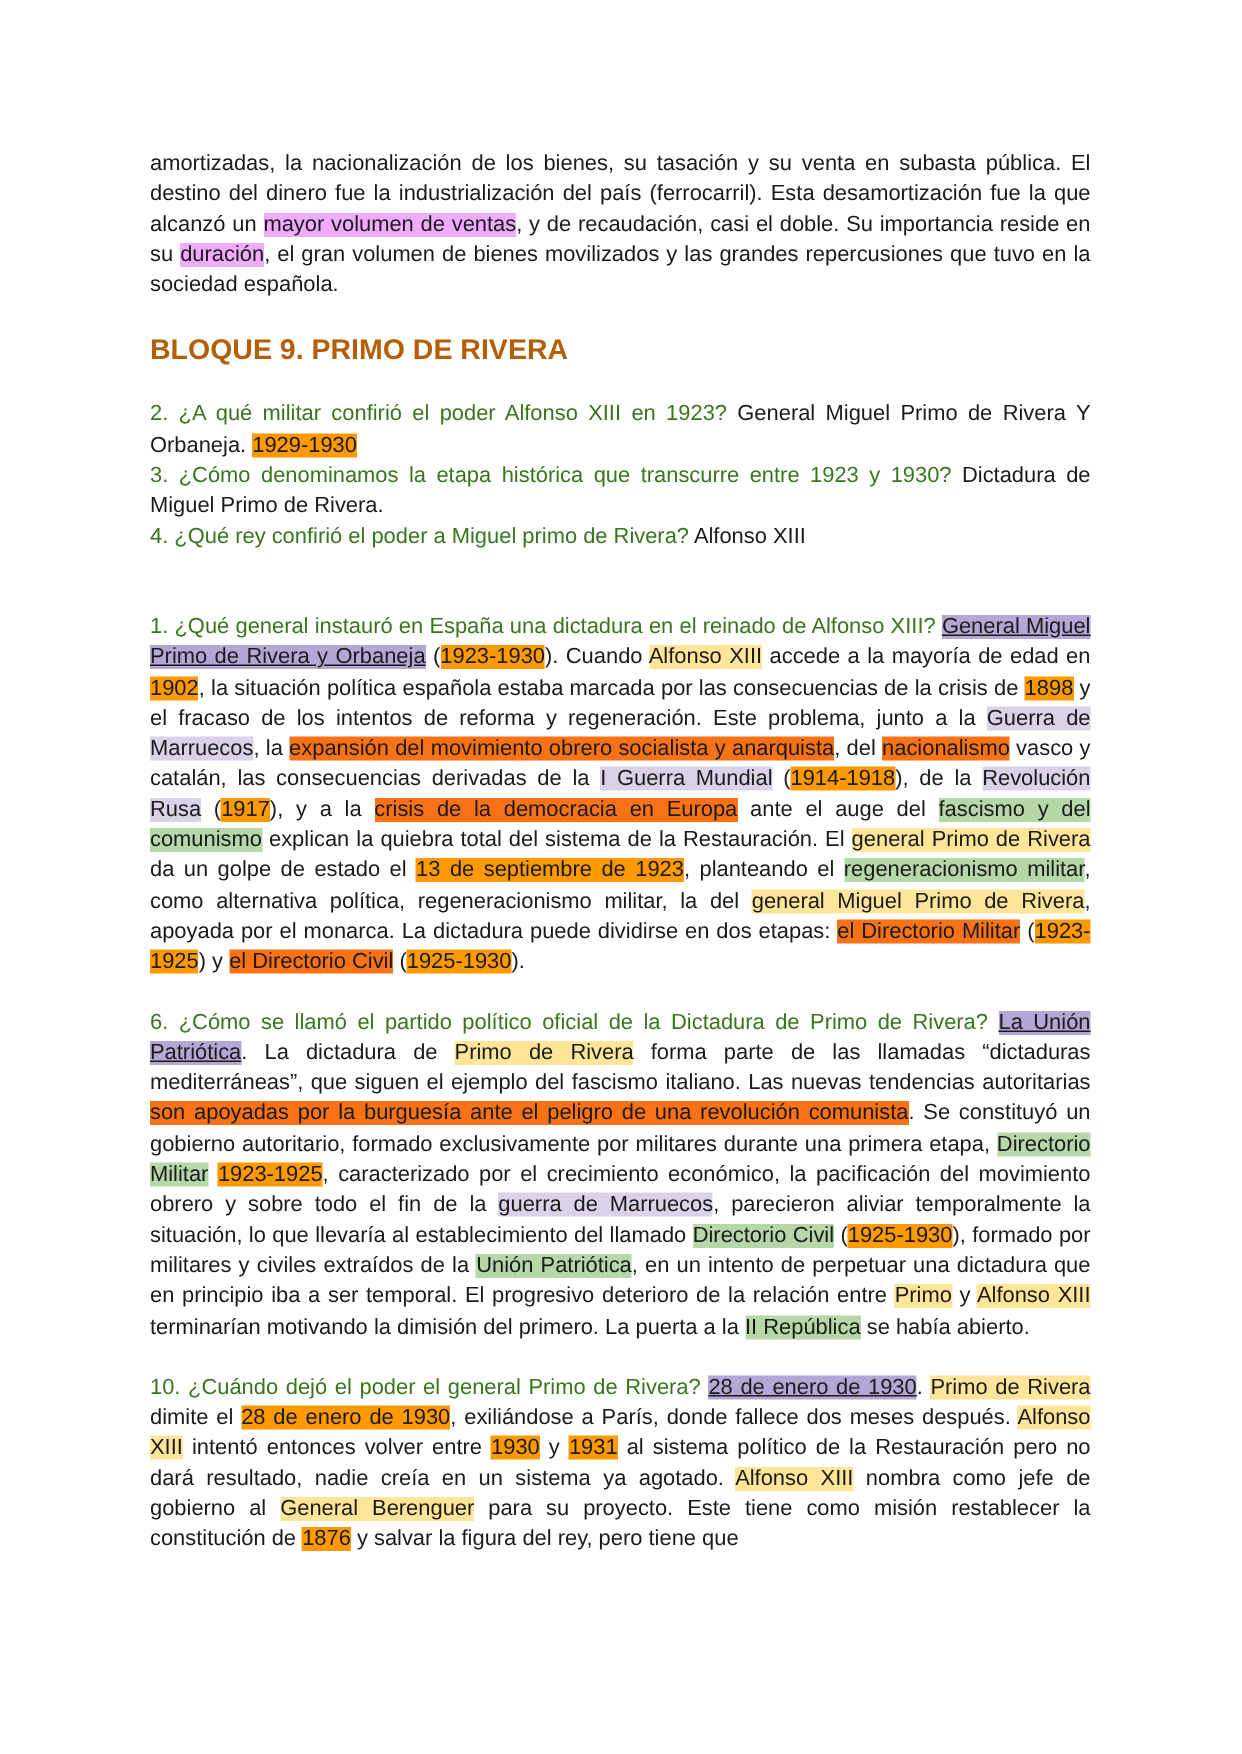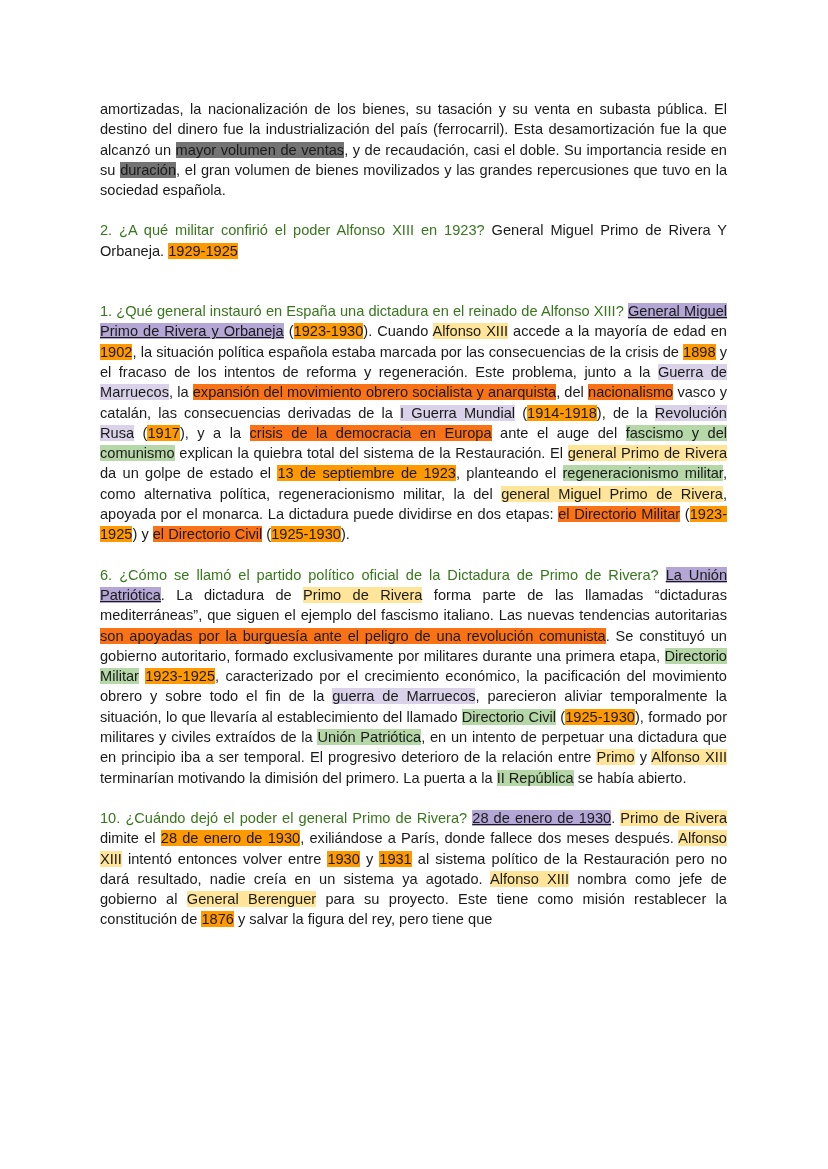--- a/index.html
+++ b/index.html
@@ -10,36 +10,43 @@
   }
   p { margin: 0; text-align: justify; }
   .heading {
     font-family: "Liberation Sans", sans-serif; font-weight: bold; font-size: 19px;
     color: #b45f06; margin: 22px 0 0 0; line-height: 24px;
   }
   .q { font-weight: normal; color: #38761d; }
   .hl-orange { background: #ff9900; }
   .hl-yellow { background: #ffe599; }
   .hl-pink { background: #f97316; }
-  .hl-pinkred { background: #737373; }
+  .hl-pinkred { background: #f0abfc; }
   .hl-lavender { background: #d9d2e9; }
   .hl-purple { background: #b4a7d6; text-decoration: underline; }
   .hl-green { background: #b6d7a8; }
   .blk { margin-top: 20px; }
 </style>
 </head>
 <body>
 
 <div class="page">
   <p><span>amortizadas, la nacionalización de los bienes, su tasación y su venta en subasta pública. El destino del dinero fue la industrialización del país (ferrocarril). Esta desamortización fue la que alcanzó un </span><span class="hl-pinkred">mayor volumen de ventas</span><span>, y de recaudación, casi el doble. Su importancia reside en su </span><span class="hl-pinkred">duración</span><span>, el gran volumen de bienes movilizados y las grandes repercusiones que tuvo en la sociedad española.</span></p>
 
+  <div class="heading">BLOQUE 9. PRIMO DE RIVERA</div>
 
   <div class="blk">
     <p>
-      <span class="q">2. ¿A qué militar confirió el poder Alfonso XIII en 1923?</span><span><span> General Miguel Primo de Rivera Y Orbaneja. </span><span class="hl-orange">1929-1925</span></span>
+      <span class="q">2. ¿A qué militar confirió el poder Alfonso XIII en 1923?</span><span><span> General Miguel Primo de Rivera Y Orbaneja. </span><span class="hl-orange">1929-1930</span></span>
+    </p>
+    <p>
+      <span class="q">3. ¿Cómo denominamos la etapa histórica que transcurre entre 1923 y 1930?</span><span><span> Dictadura de Miguel Primo de Rivera.</span></span>
+    </p>
+    <p>
+      <span class="q">4. ¿Qué rey confirió el poder a Miguel primo de Rivera?</span><span><span> Alfonso XIII</span></span>
     </p>
   </div>
 
   <p class="blk" style="margin-top:40px">
     <span class="q">1. ¿Qué general instauró en España una dictadura en el reinado de Alfonso XIII?</span><span><span> </span><span class="hl-purple">General Miguel Primo de Rivera y Orbaneja</span><span> (</span><span class="hl-orange">1923-1930</span><span>). Cuando </span><span class="hl-yellow">Alfonso XIII</span><span> accede a la mayoría de edad en </span><span class="hl-orange">1902</span><span>, la situación política española estaba marcada por las consecuencias de la crisis de </span><span class="hl-orange">1898</span><span> y el fracaso de los intentos de reforma y regeneración. Este problema, junto a la </span><span class="hl-lavender">Guerra de Marruecos</span><span>, la </span><span class="hl-pink">expansión del movimiento obrero socialista y anarquista</span><span>, del </span><span class="hl-pink">nacionalismo</span><span> vasco y catalán, las consecuencias derivadas de la </span><span class="hl-lavender">I Guerra Mundial</span><span> (</span><span class="hl-orange">1914-1918</span><span>), de la </span><span class="hl-lavender">Revolución Rusa</span><span> (</span><span class="hl-orange">1917</span><span>), y a la </span><span class="hl-pink">crisis de la democracia en Europa</span><span> ante el auge del </span><span class="hl-green">fascismo y del comunismo</span><span> explican la quiebra total del sistema de la Restauración. El </span><span class="hl-yellow">general Primo de Rivera</span><span> da un golpe de estado el </span><span class="hl-orange">13 de septiembre de 1923</span><span>, planteando el </span><span class="hl-green">regeneracionismo militar</span><span>, como alternativa política, regeneracionismo militar, la del </span><span class="hl-yellow">general Miguel Primo de Rivera</span><span>, apoyada por el monarca. La dictadura puede dividirse en dos etapas: </span><span class="hl-pink">el Directorio Militar</span><span> (</span><span class="hl-orange">1923-1925</span><span>) y </span><span class="hl-pink">el Directorio Civil</span><span> (</span><span class="hl-orange">1925-1930</span><span>).</span></span>
   </p>
 
   <p class="blk">
     <span class="q">6. ¿Cómo se llamó el partido político oficial de la Dictadura de Primo de Rivera?</span><span><span> </span><span class="hl-purple">La Unión Patriótica</span><span>. La dictadura de </span><span class="hl-yellow">Primo de Rivera</span><span> forma parte de las llamadas “dictaduras mediterráneas”, que siguen el ejemplo del fascismo italiano. Las nuevas tendencias autoritarias </span><span class="hl-pink">son apoyadas por la burguesía ante el peligro de una revolución comunista</span><span>. Se constituyó un gobierno autoritario, formado exclusivamente por militares durante una primera etapa, </span><span class="hl-green">Directorio Militar</span><span> </span><span class="hl-orange">1923-1925</span><span>, caracterizado por el crecimiento económico, la pacificación del movimiento obrero y sobre todo el fin de la </span><span class="hl-lavender">guerra de Marruecos</span><span>, parecieron aliviar temporalmente la situación, lo que llevaría al establecimiento del llamado </span><span class="hl-green">Directorio Civil</span><span> (</span><span class="hl-orange">1925-1930</span><span>), formado por militares y civiles extraídos de la </span><span class="hl-green">Unión Patriótica</span><span>, en un intento de perpetuar una dictadura que en principio iba a ser temporal. El progresivo deterioro de la relación entre </span><span class="hl-yellow">Primo</span><span> y </span><span class="hl-yellow">Alfonso XIII</span><span> terminarían motivando la dimisión del primero. La puerta a la </span><span class="hl-green">II República</span><span> se había abierto.</span></span>
   </p>

